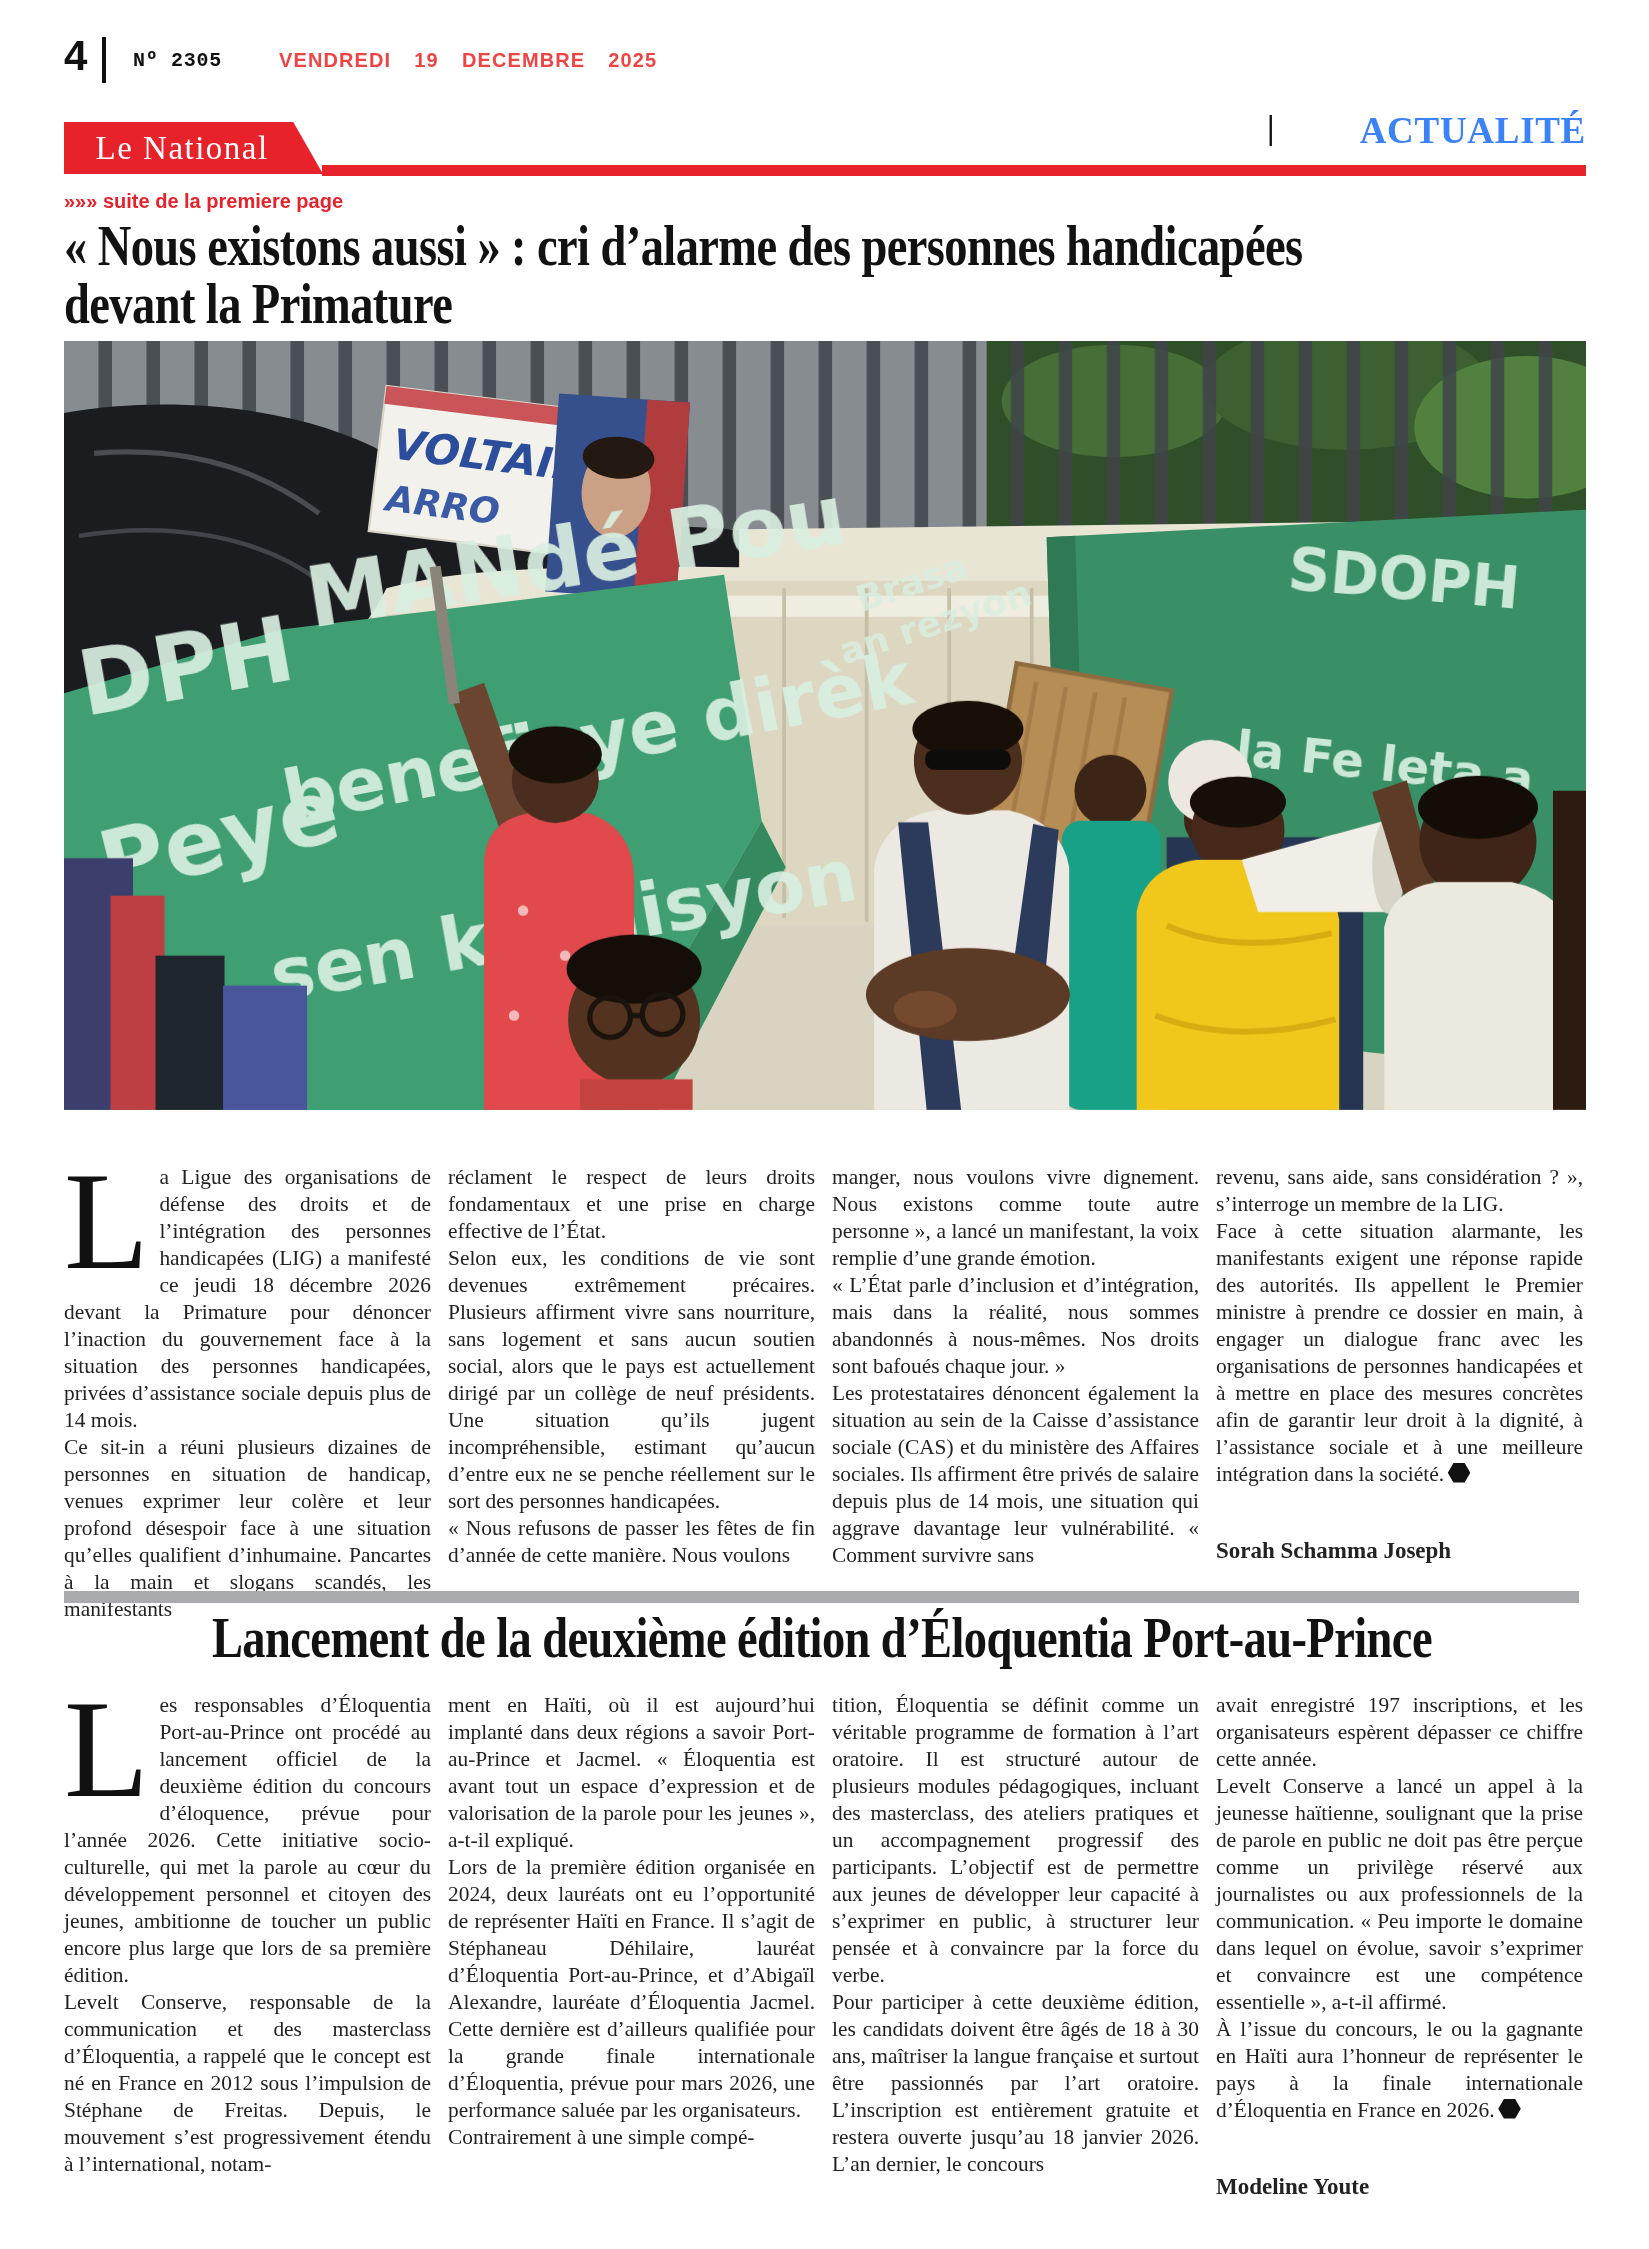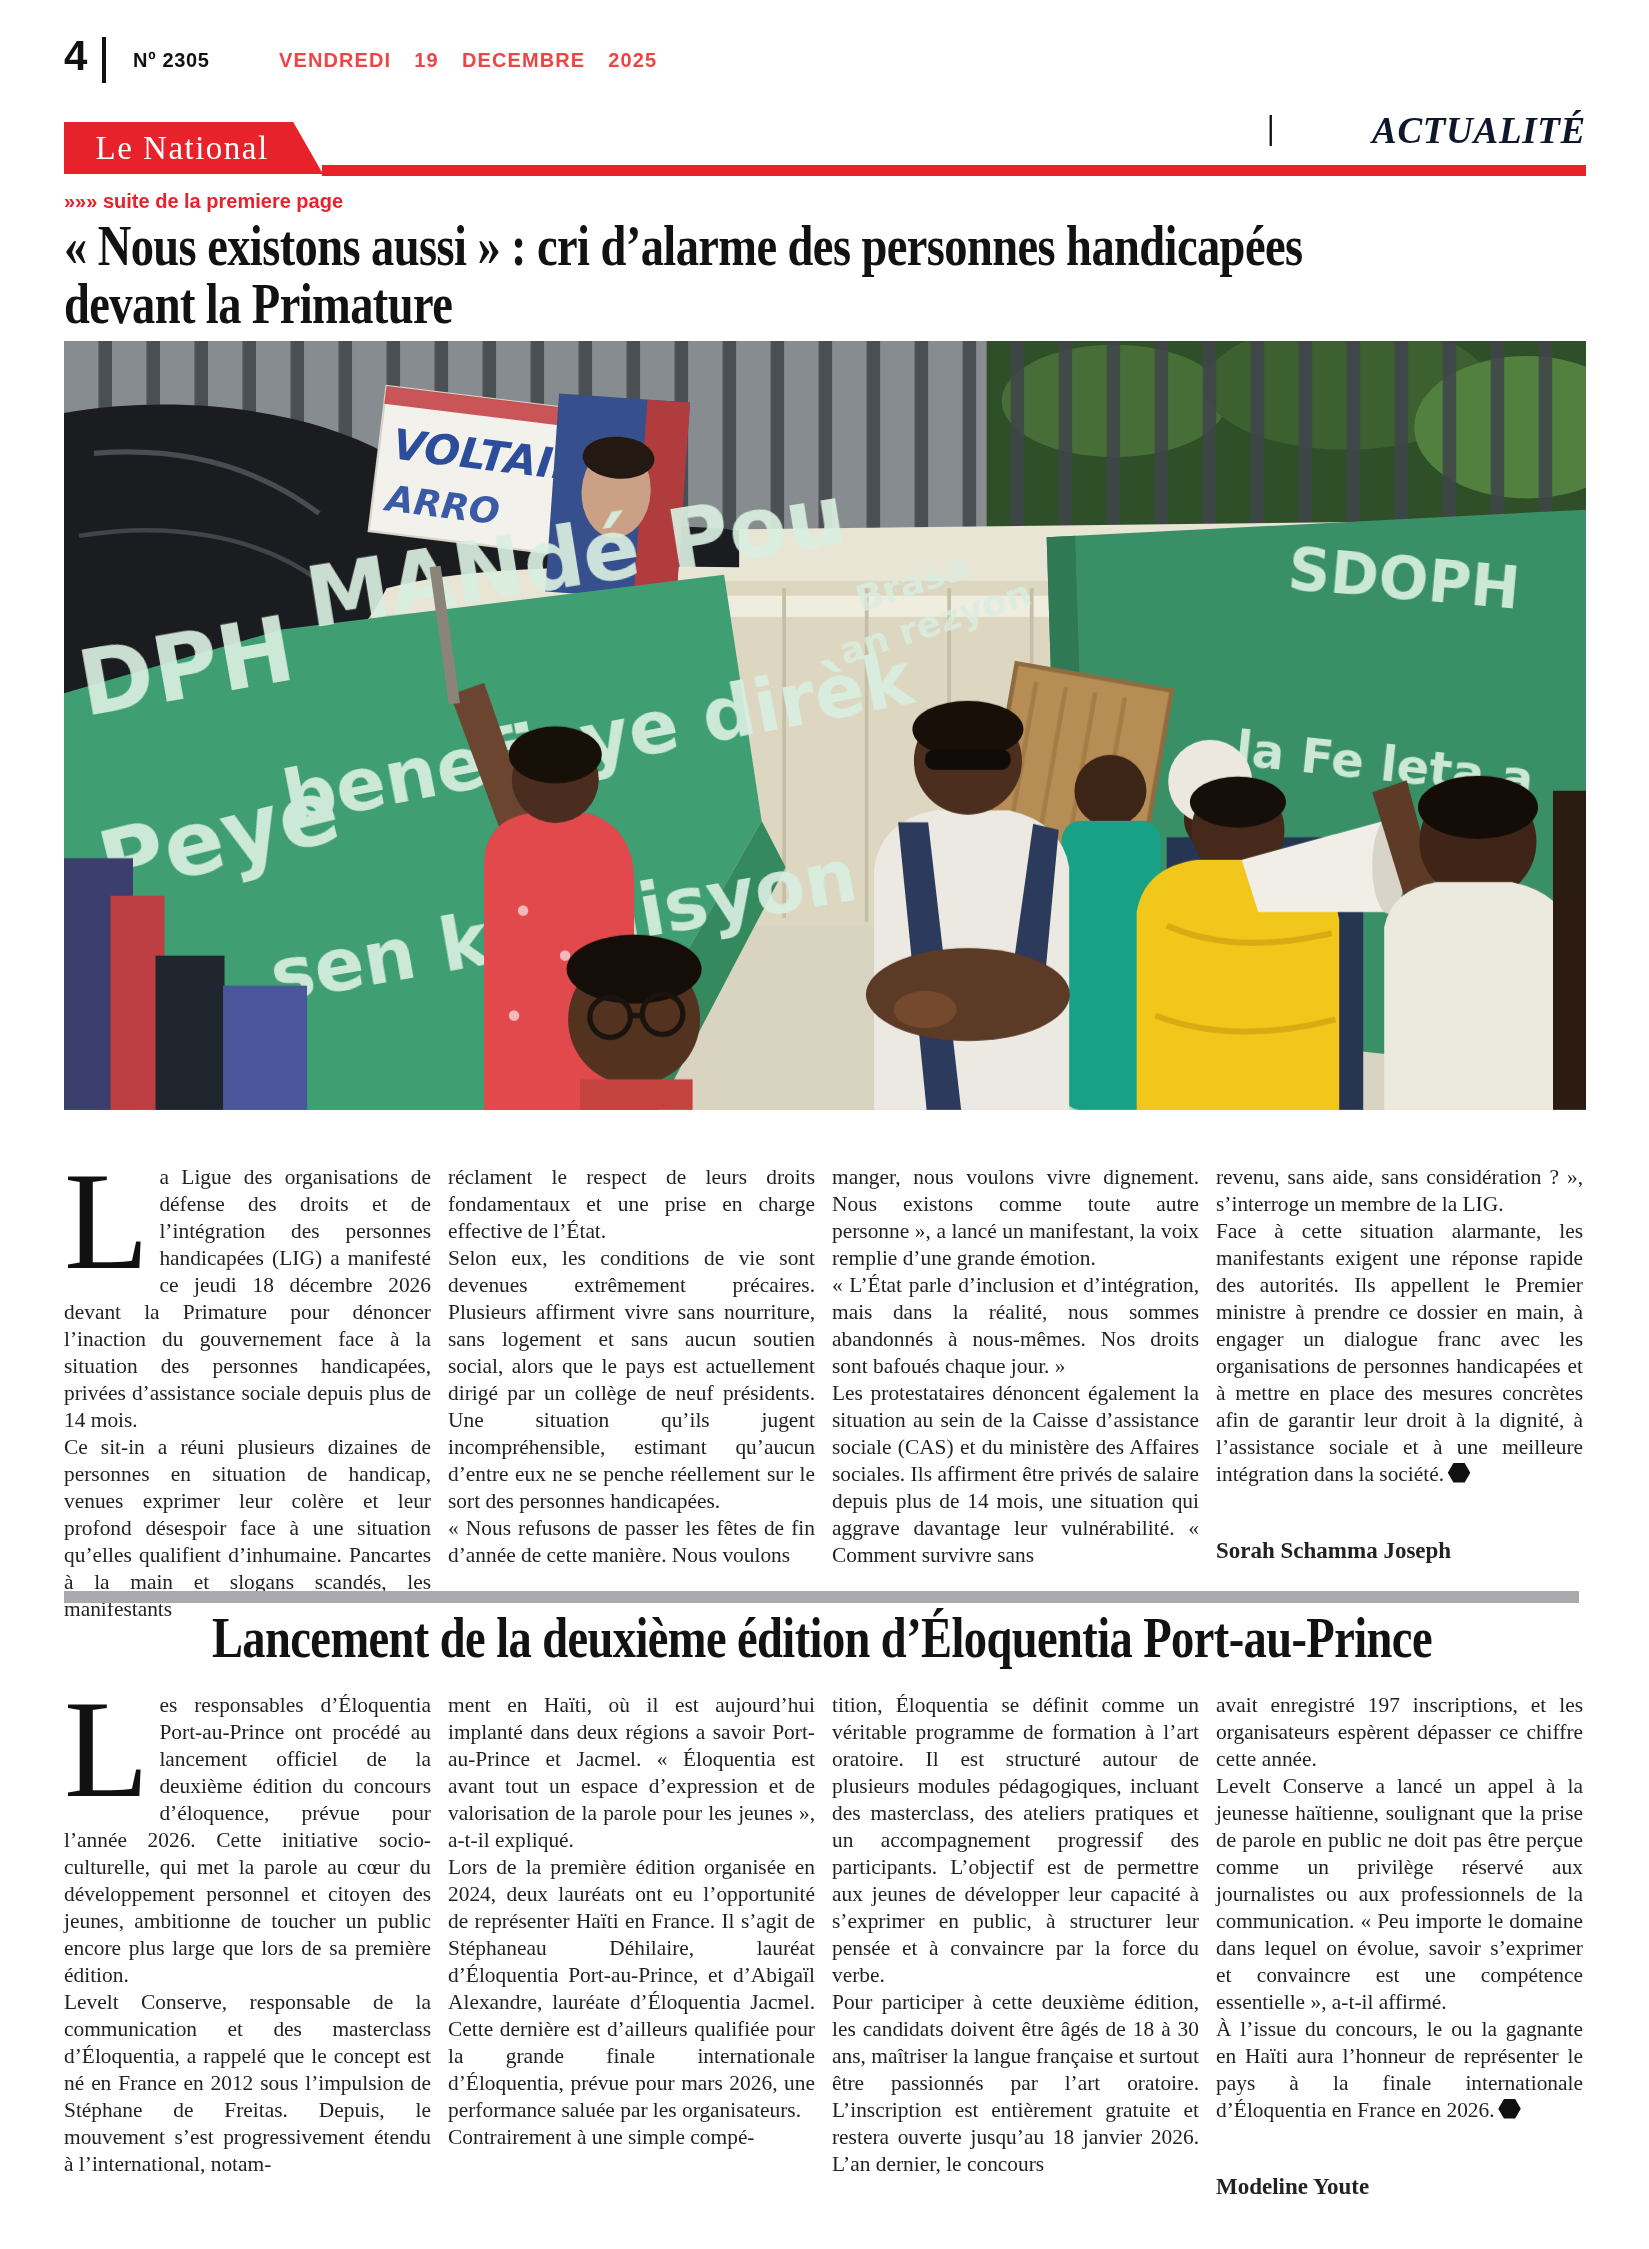--- a/index.html
+++ b/index.html
@@ -4,29 +4,29 @@
 <style>
   html,body{margin:0;padding:0;}
   body{
     width:1650px;height:2250px;position:relative;background:#ffffff;
     font-family:"Liberation Serif",serif;color:#1f1f22;overflow:hidden;
   }
   .abs{position:absolute;}
   
   .pageno{left:64px;top:31.5px;font-family:"Liberation Sans",sans-serif;font-weight:bold;font-size:42px;color:#111;}
   .pageno-rule{left:102px;top:37px;width:3.7px;height:46px;background:#111;}
-  .issue{left:133px;top:49px;font-family:Liberation Sans, sans-serif;font-weight:bold;font-size:20px;letter-spacing:0.7px;color:#111;}
+  .issue{left:133px;top:49px;font-family:Liberation Mono, monospace;font-weight:bold;font-size:20px;letter-spacing:0.7px;color:#111;}
   .date{left:279px;top:49px;font-family:"Liberation Sans",sans-serif;font-weight:bold;font-size:20px;letter-spacing:1.1px;word-spacing:16.5px;color:#ef4444;}
   .badge{left:64px;top:122px;width:259px;height:52px;background:#e8222a;
     clip-path:polygon(0 0,88.5% 0,100% 100%,0 100%);display:flex;align-items:center;}
   .badge span{color:#fff;font-weight:normal;font-size:33px;letter-spacing:1.5px;padding-left:31.5px;}
   .redbar{left:322px;top:165px;width:1264px;height:10.5px;background:#e8222a;}
   .section-wrap{left:1267px;top:109px;width:319px;display:flex;justify-content:space-between;align-items:flex-start;}
   .section-sep{font-weight:bold;font-size:34px;color:#111;}
-  .section-title{font-weight:bold;font-size:37px;letter-spacing:0.7px;color:#0f172a;font-style:italic;}
+  .section-title{font-weight:bold;font-size:37px;letter-spacing:0.7px;color:#3b82f6;}
   .continuation{left:64px;top:190px;font-family:"Liberation Sans",sans-serif;font-weight:bold;font-size:20px;color:#e8222a;}
   
   .headline{left:64px;width:1522px;color:#121212;}
   .h1-pos{top:217px;}
   .h2-pos{top:1609px;text-align:center;}
   .condensed{transform:scaleX(0.83);transform-origin:left top;width:120%;
     font-weight:bold;font-size:56px;line-height:58px;letter-spacing:-0.7px;}
   .divider{left:64px;top:1591px;width:1515px;height:12px;background:#a8aaad;}
   
   .photo{left:64px;top:341px;width:1522px;height:769px;overflow:hidden;background:#cfccba;}

